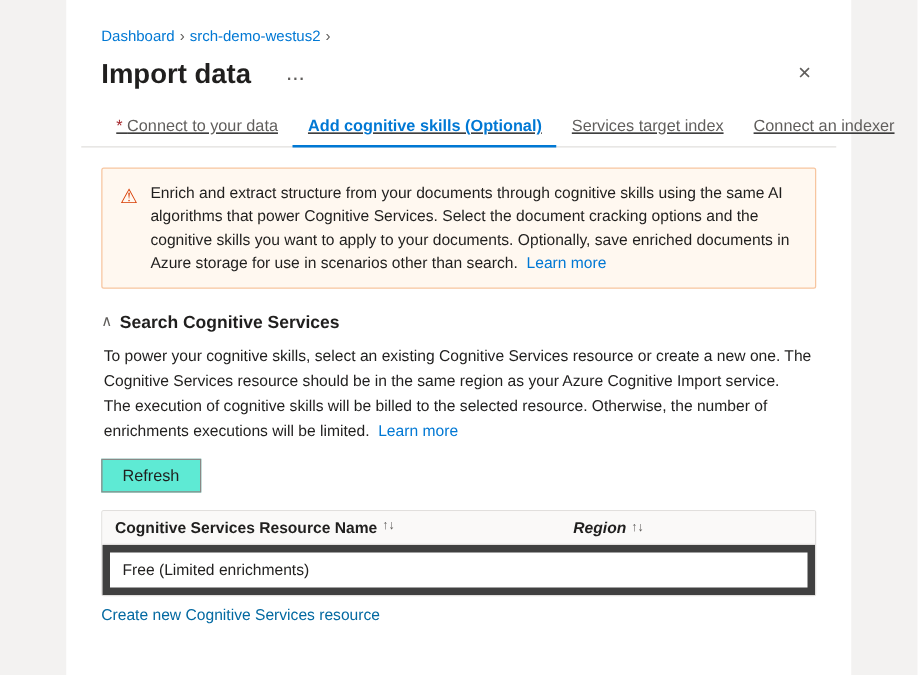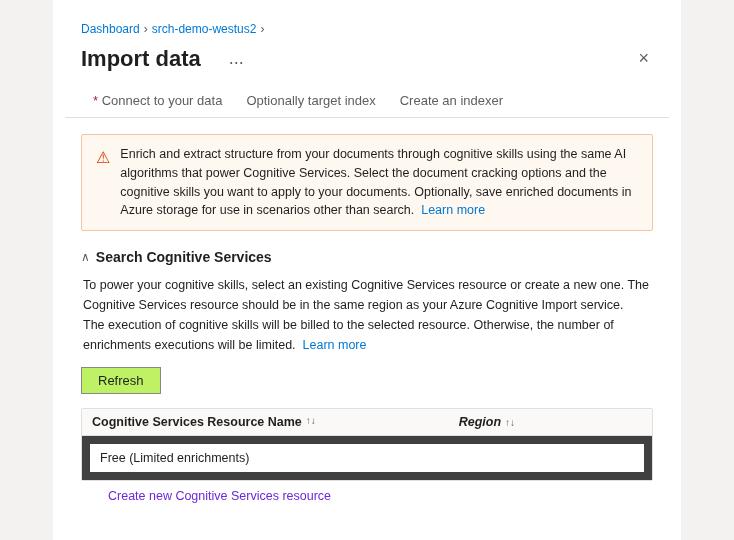--- a/index.html
+++ b/index.html
@@ -65,20 +65,21 @@
       cursor: pointer;
       border: none;
       background: none;
       padding: 4px;
     }
     .tabs {
       display: flex;
       border-bottom: 1px solid #e1dfdd;
       padding: 0 16px;
       gap: 0;
+      text-decoration: underline;
     }
     .tab {
       padding: 8px 12px;
       font-size: 13px;
       color: #605e5c;
       cursor: pointer;
       border-bottom: 2px solid transparent;
       margin-bottom: -1px;
       white-space: nowrap;
     }
@@ -141,21 +142,21 @@
       line-height: 1.6;
       margin-bottom: 12px;
       padding-left: 2px;
     }
     .section-desc a {
       color: #0078d4;
       text-decoration: none;
     }
     .refresh-btn {
       border: 1px solid #8a8886;
-      background: #bef264;
+      background: #5eead4;
       padding: 5px 16px;
       font-size: 13px;
       cursor: pointer;
       color: #201f1e;
       margin-bottom: 14px;
     }
     .table-container {
       border: 1px solid #e1dfdd;
       border-radius: 2px;
     }
@@ -183,34 +184,33 @@
     }
     .sort-icon {
       font-size: 10px;
       color: #605e5c;
     }
     .table-row {
       display: flex;
       padding: 7px 10px;
       font-size: 12.5px;
       color: #201f1e;
-      border: 8px solid #404040;
+      border: 6px solid #404040;
       background: #fff;
       cursor: pointer;
     }
     .row-name { flex: 2; }
     .row-region { flex: 1; }
     .create-link {
       margin-top: 8px;
       font-size: 12.5px;
-      color: #6d28d9;
+      color: #0369a1;
       text-decoration: none;
       cursor: pointer;
       display: inline-block;
-      margin-left: 27px;
     }
   </style>
 </head>
 <body>
 
 <div class="panel">
 
   <div class="breadcrumb">
     <a>Dashboard</a>
     <span class="sep">›</span>
@@ -221,22 +221,23 @@
   <div class="panel-header">
     <div class="panel-title-row">
       <span class="panel-title">Import data</span>
       <button class="ellipsis-btn">...</button>
     </div>
     <button class="close-btn">×</button>
   </div>
 
   <div class="tabs">
     <div class="tab asterisk">Connect to your data</div>
-    <div class="tab">Optionally target index</div>
-    <div class="tab">Create an indexer</div>
+    <div class="tab active">Add cognitive skills (Optional)</div>
+    <div class="tab">Services target index</div>
+    <div class="tab">Connect an indexer</div>
   </div>
 
   <div class="content">
 
     <div class="info-banner">
       <span class="warn-icon">⚠</span>
       <div>
         <span>Enrich and extract structure from your documents through cognitive skills using the same AI algorithms that power Cognitive Services. Select the document cracking options and the cognitive skills you want to apply to your documents. Optionally, save enriched documents in Azure storage for use in scenarios other than search.</span>
         &nbsp;<a>Learn more</a>
       </div>

